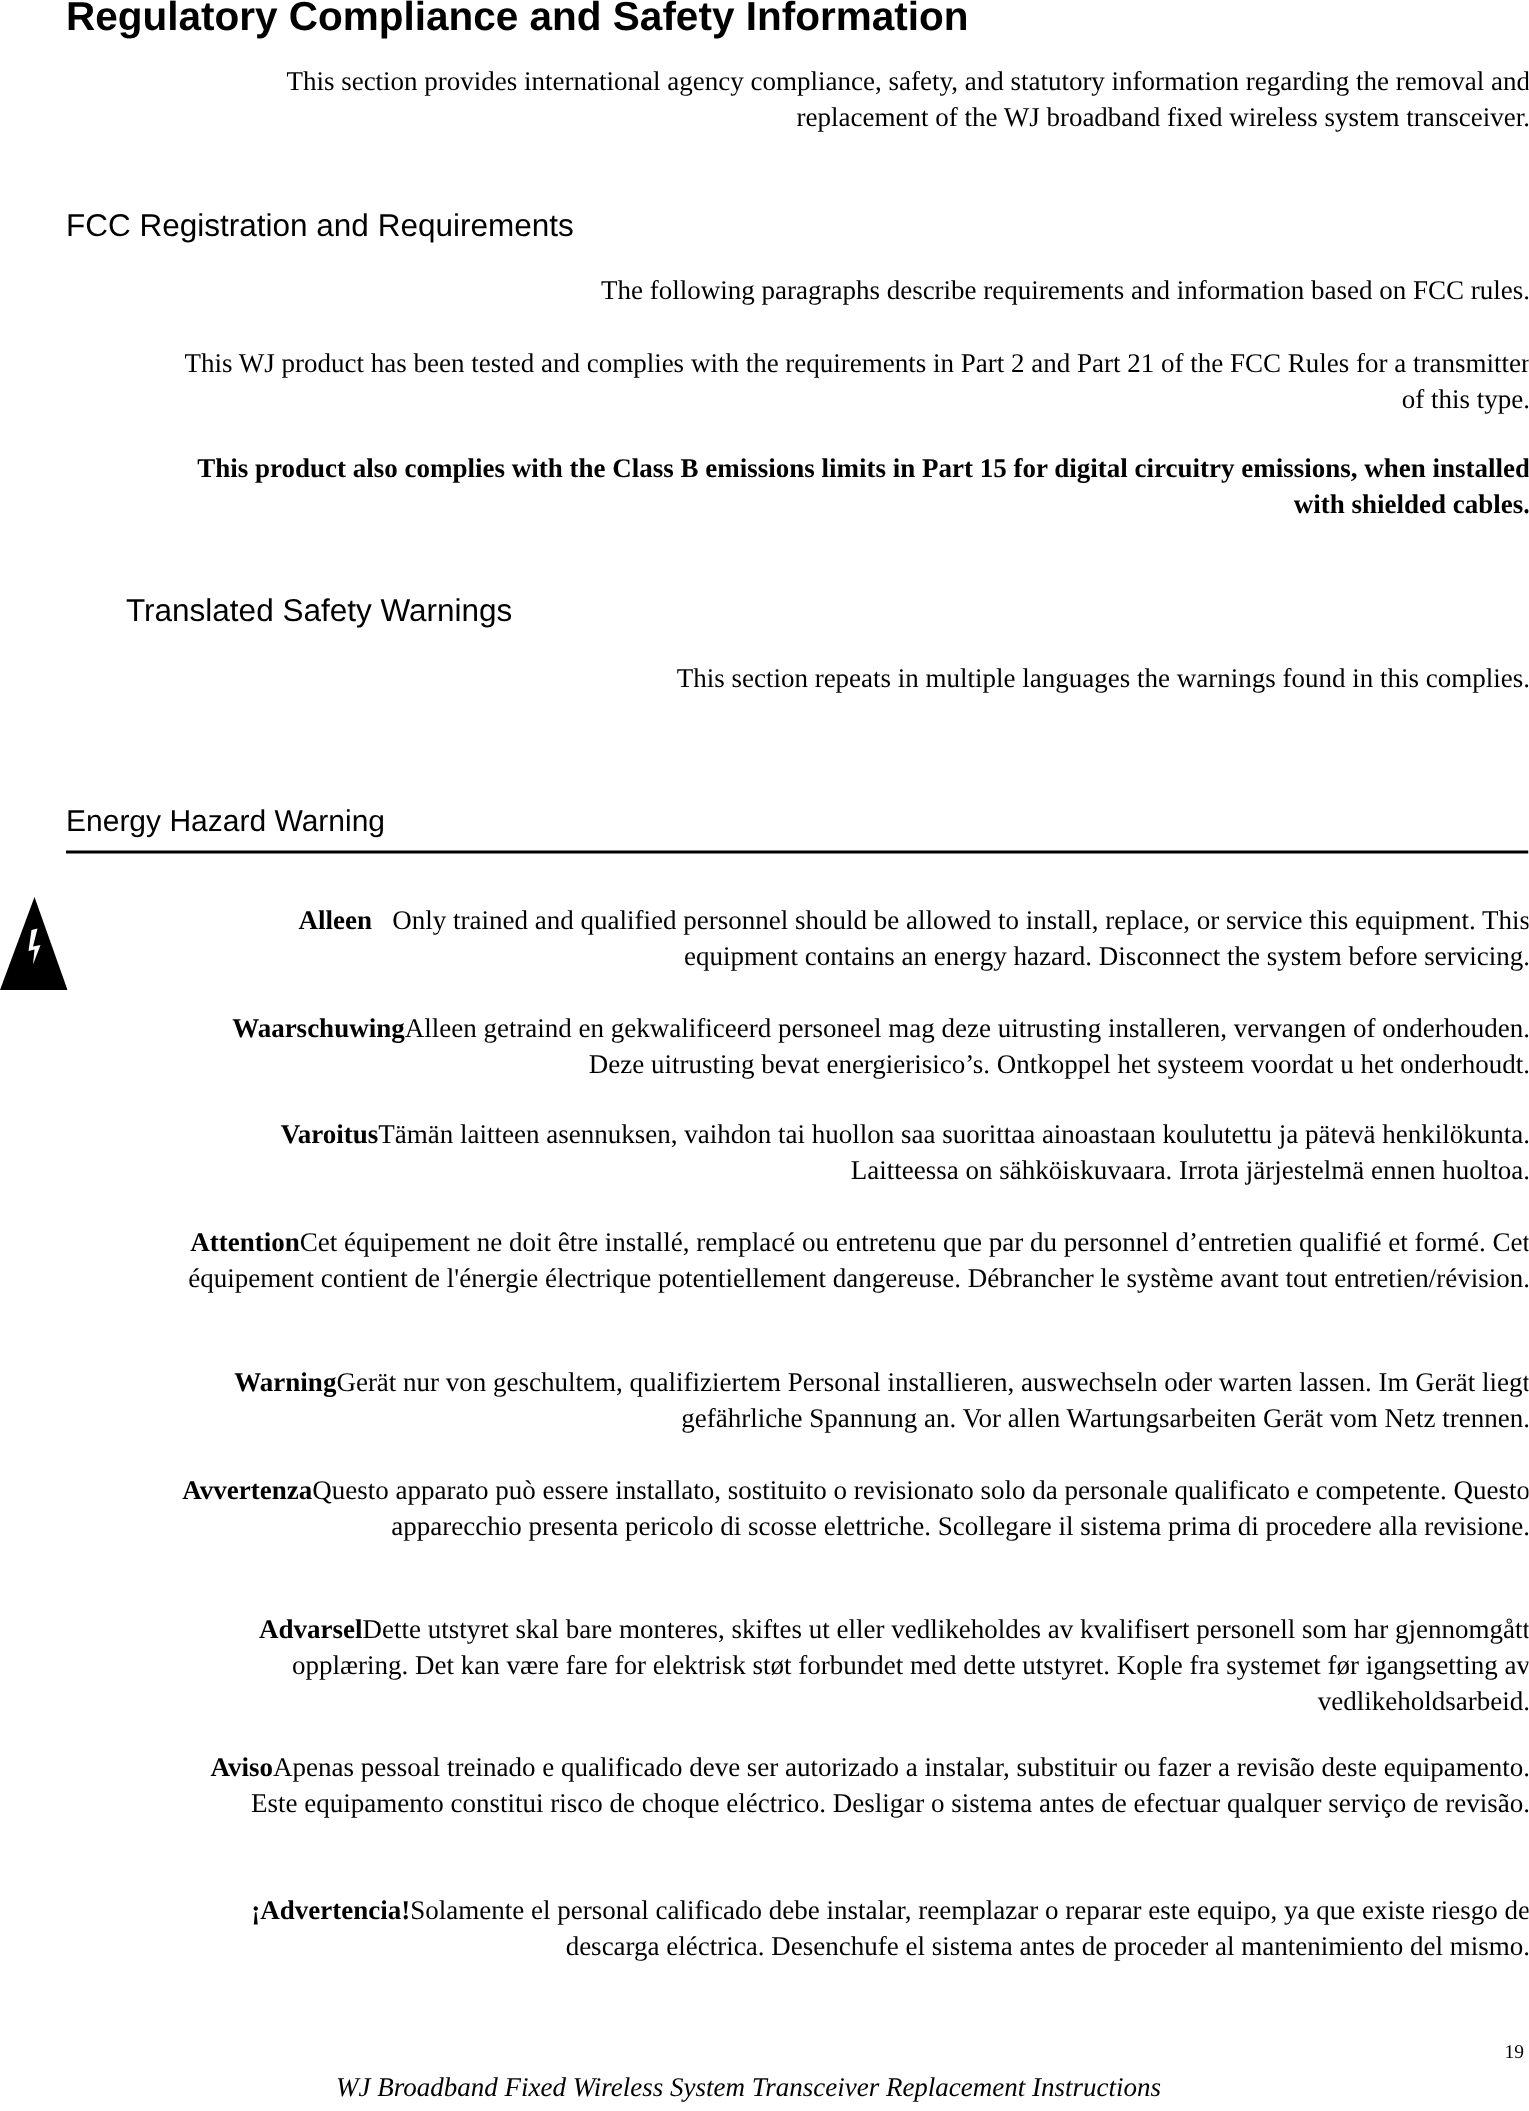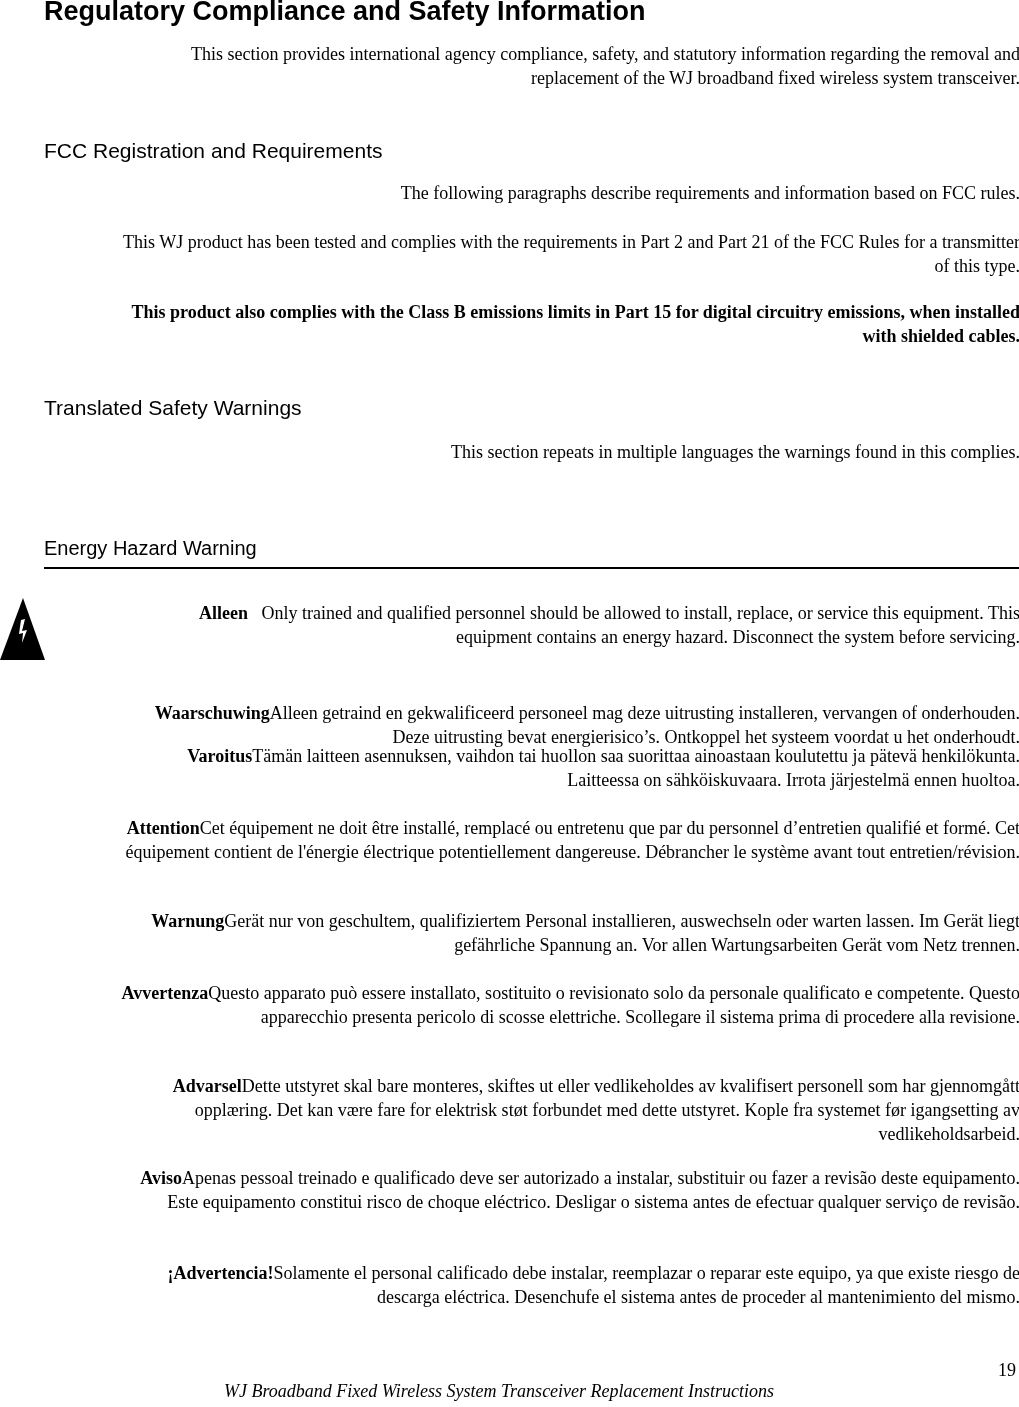--- a/index.html
+++ b/index.html
@@ -28,57 +28,57 @@
   }
   .para b { font-weight: bold; }
   .rule {
     position: absolute; left: 44px; top: 567px; width: 975px; height: 2px;
     background: #000;
   }
   .hazard-icon {
     position: absolute; left: 0px; top: 598px; width: 45px; height: 62px;
   }
   .page-num {
-    position: absolute; right: 3px; top: 1360px; font-size: 18px;
+    position: absolute; right: 3px; top: 1360px; font-size: 13px;
   }
   .footer {
     position: absolute; left: 224px; top: 1381px; font-size: 18px; white-space: nowrap; font-style: italic;
   }
 </style>
 </head>
 <body>
 
 <div class="h1">Regulatory Compliance and Safety Information</div>
 <p class="para" style="top:42px;">This section provides international agency compliance, safety, and statutory information regarding the removal and replacement of the WJ broadband fixed wireless system transceiver.</p>
 
 <div class="h2" style="top:139px;">FCC Registration and Requirements</div>
 <p class="para" style="top:181px;">The following paragraphs describe requirements and information based on FCC rules.</p>
 <p class="para" style="top:230px;">This WJ product has been tested and complies with the requirements in Part 2 and Part 21 of the FCC Rules for a transmitter of this type.</p>
 <p class="para" style="top:300px;font-weight:bold;">This product also complies with the Class B emissions limits in Part 15 for digital circuitry emissions, when installed with shielded cables.</p>
 
-<div class="h2" style="top:396px;">Translated Safety Warnings</div>
+<div class="h2" style="top:396px;margin-left:40px;">Translated Safety Warnings</div>
 <p class="para" style="top:440px;">This section repeats in multiple languages the warnings found in this complies.</p>
 
 <div class="h3" style="top:537px;">Energy Hazard Warning</div>
 <div class="rule"></div>
 
 <svg class="hazard-icon" viewBox="0 0 45 62">
   <polygon points="23,0 45,62 0,62" fill="#000"></polygon>
   <polygon points="21,22 25,21 22,33 27,32 22,45 23,35 19,36" fill="#fff"></polygon>
 </svg>
 
 <p class="para" style="top:601px;"><b>Alleen</b><span style="white-space:pre-wrap;">   Only trained and qualified personnel should be allowed to install, replace, or service this equipment. This equipment contains an energy hazard. Disconnect the system before servicing.</span></p>
 
-<p class="para" style="top:673px;margin-top:28px;"><b>Waarschuwing</b><span>Alleen getraind en gekwalificeerd personeel mag deze uitrusting installeren, vervangen of onderhouden. Deze uitrusting bevat energierisico’s. Ontkoppel het systeem voordat u het onderhoudt.</span></p>
+<p class="para" style="top:673px;"><b>Waarschuwing</b><span>Alleen getraind en gekwalificeerd personeel mag deze uitrusting installeren, vervangen of onderhouden. Deze uitrusting bevat energierisico’s. Ontkoppel het systeem voordat u het onderhoudt.</span></p>
 
 <p class="para" style="top:744px;"><b>Varoitus</b><span>Tämän laitteen asennuksen, vaihdon tai huollon saa suorittaa ainoastaan koulutettu ja pätevä henkilökunta. Laitteessa on sähköiskuvaara. Irrota järjestelmä ennen huoltoa.</span></p>
 
 <p class="para" style="top:816px;"><b>Attention</b><span>Cet équipement ne doit être installé, remplacé ou entretenu que par du personnel d’entretien qualifié et formé. Cet équipement contient de l'énergie électrique potentiellement dangereuse. Débrancher le système avant tout entretien/révision.</span></p>
 
-<p class="para" style="top:909px;"><b>Warnung</b><span>Gerät nur von geschultem, qualifiziertem Personal installieren, auswechseln oder warten lassen. Im Gerät liegt gefährliche Spannung an. Vor allen Wartungsarbeiten Gerät vom Netz trennen.</span></p>
+<p class="para" style="top:909px;"><b>Warning</b><span>Gerät nur von geschultem, qualifiziertem Personal installieren, auswechseln oder warten lassen. Im Gerät liegt gefährliche Spannung an. Vor allen Wartungsarbeiten Gerät vom Netz trennen.</span></p>
 
 <p class="para" style="top:981px;"><b>Avvertenza</b><span>Questo apparato può essere installato, sostituito o revisionato solo da personale qualificato e competente. Questo apparecchio presenta pericolo di scosse elettriche. Scollegare il sistema prima di procedere alla revisione.</span></p>
 
 <p class="para" style="top:1074px;"><b>Advarsel</b><span>Dette utstyret skal bare monteres, skiftes ut eller vedlikeholdes av kvalifisert personell som har gjennomgått opplæring. Det kan være fare for elektrisk støt forbundet med dette utstyret. Kople fra systemet før igangsetting av vedlikeholdsarbeid.</span></p>
 
 <p class="para" style="top:1166px;"><b>Aviso</b><span>Apenas pessoal treinado e qualificado deve ser autorizado a instalar, substituir ou fazer a revisão deste equipamento. Este equipamento constitui risco de choque eléctrico. Desligar o sistema antes de efectuar qualquer serviço de revisão.</span></p>
 
 <p class="para" style="top:1261px;"><b>¡Advertencia!</b><span>Solamente el personal calificado debe instalar, reemplazar o reparar este equipo, ya que existe riesgo de descarga eléctrica. Desenchufe el sistema antes de proceder al mantenimiento del mismo.</span></p>
 
 <div class="page-num">19</div>

